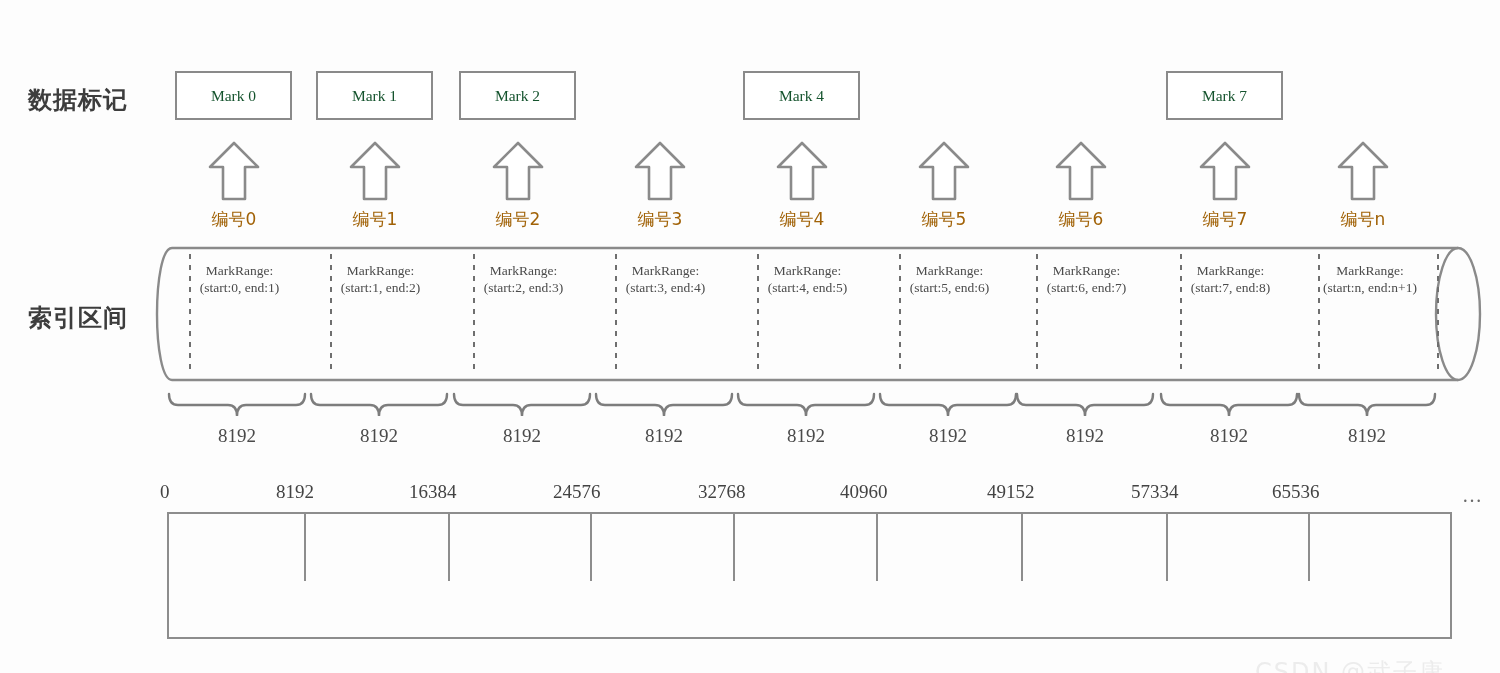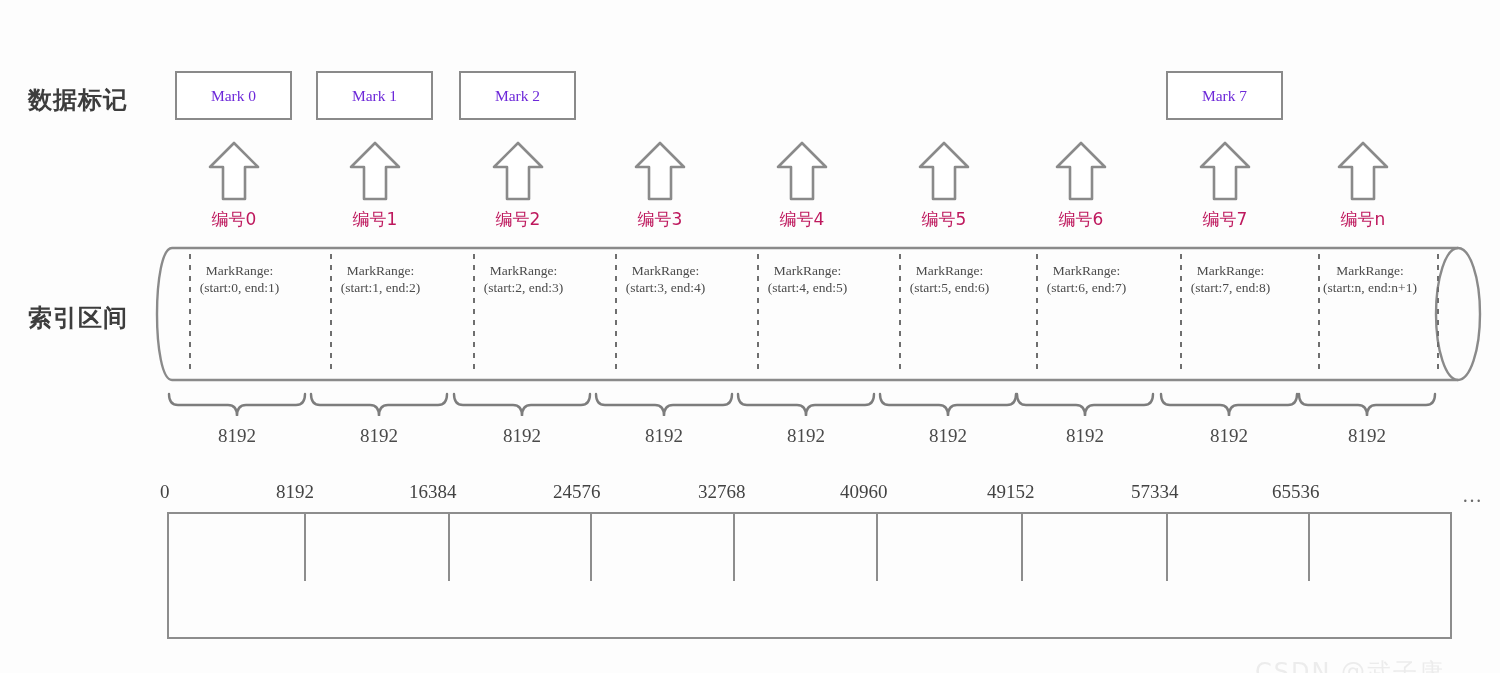--- a/index.html
+++ b/index.html
@@ -43,41 +43,41 @@
     background: #ffffff;
     box-sizing: border-box;
   }
   .mark-box span {
     position: absolute;
     left: 0; right: 0;
     top: 50%;
     transform: translateY(-50%);
     text-align: center;
     font-size: 15.5px;
-    color: #6d28d9;
+    color: #14532d;
     font-family: "Liberation Serif", "DejaVu Serif", serif;
   }
 
   
   .arrow-up {
     position: absolute;
     top: 140px;
     width: 56px;
     height: 62px;
   }
 
   
   .bianhao {
     position: absolute;
     top: 208px;
     width: 130px;
     text-align: center;
     font-family: "DejaVu Sans", "Liberation Sans", sans-serif;
     font-size: 17px;
-    color: #be185d;
+    color: #a16207;
     white-space: nowrap;
   }
 
   
   #cylinder-wrap {
     position: absolute;
     left: 150px;
     top: 240px;
     width: 1340px;
     height: 148px;
@@ -176,20 +176,23 @@
   <div class="row-label" id="label-index">索引区间</div>
 
   <div class="mark-box" style="left:175px">
       <span>Mark 0</span>
     </div>
   <div class="mark-box" style="left:316px">
       <span>Mark 1</span>
     </div>
   <div class="mark-box" style="left:459px">
       <span>Mark 2</span>
+    </div>
+  <div class="mark-box" style="left:743px">
+      <span>Mark 4</span>
     </div>
   <div class="mark-box" style="left:1166px">
       <span>Mark 7</span>
     </div>
 
   <div class="arrow-up" style="left:206px">
       <svg width="56" height="62" viewBox="0 0 56 62">
         <polygon points="28,3 52,27 39,27 39,59 17,59 17,27 4,27" fill="#ffffff" stroke="#8a8a8a" stroke-width="2.6" stroke-linejoin="round"></polygon>
       </svg>
     </div>

